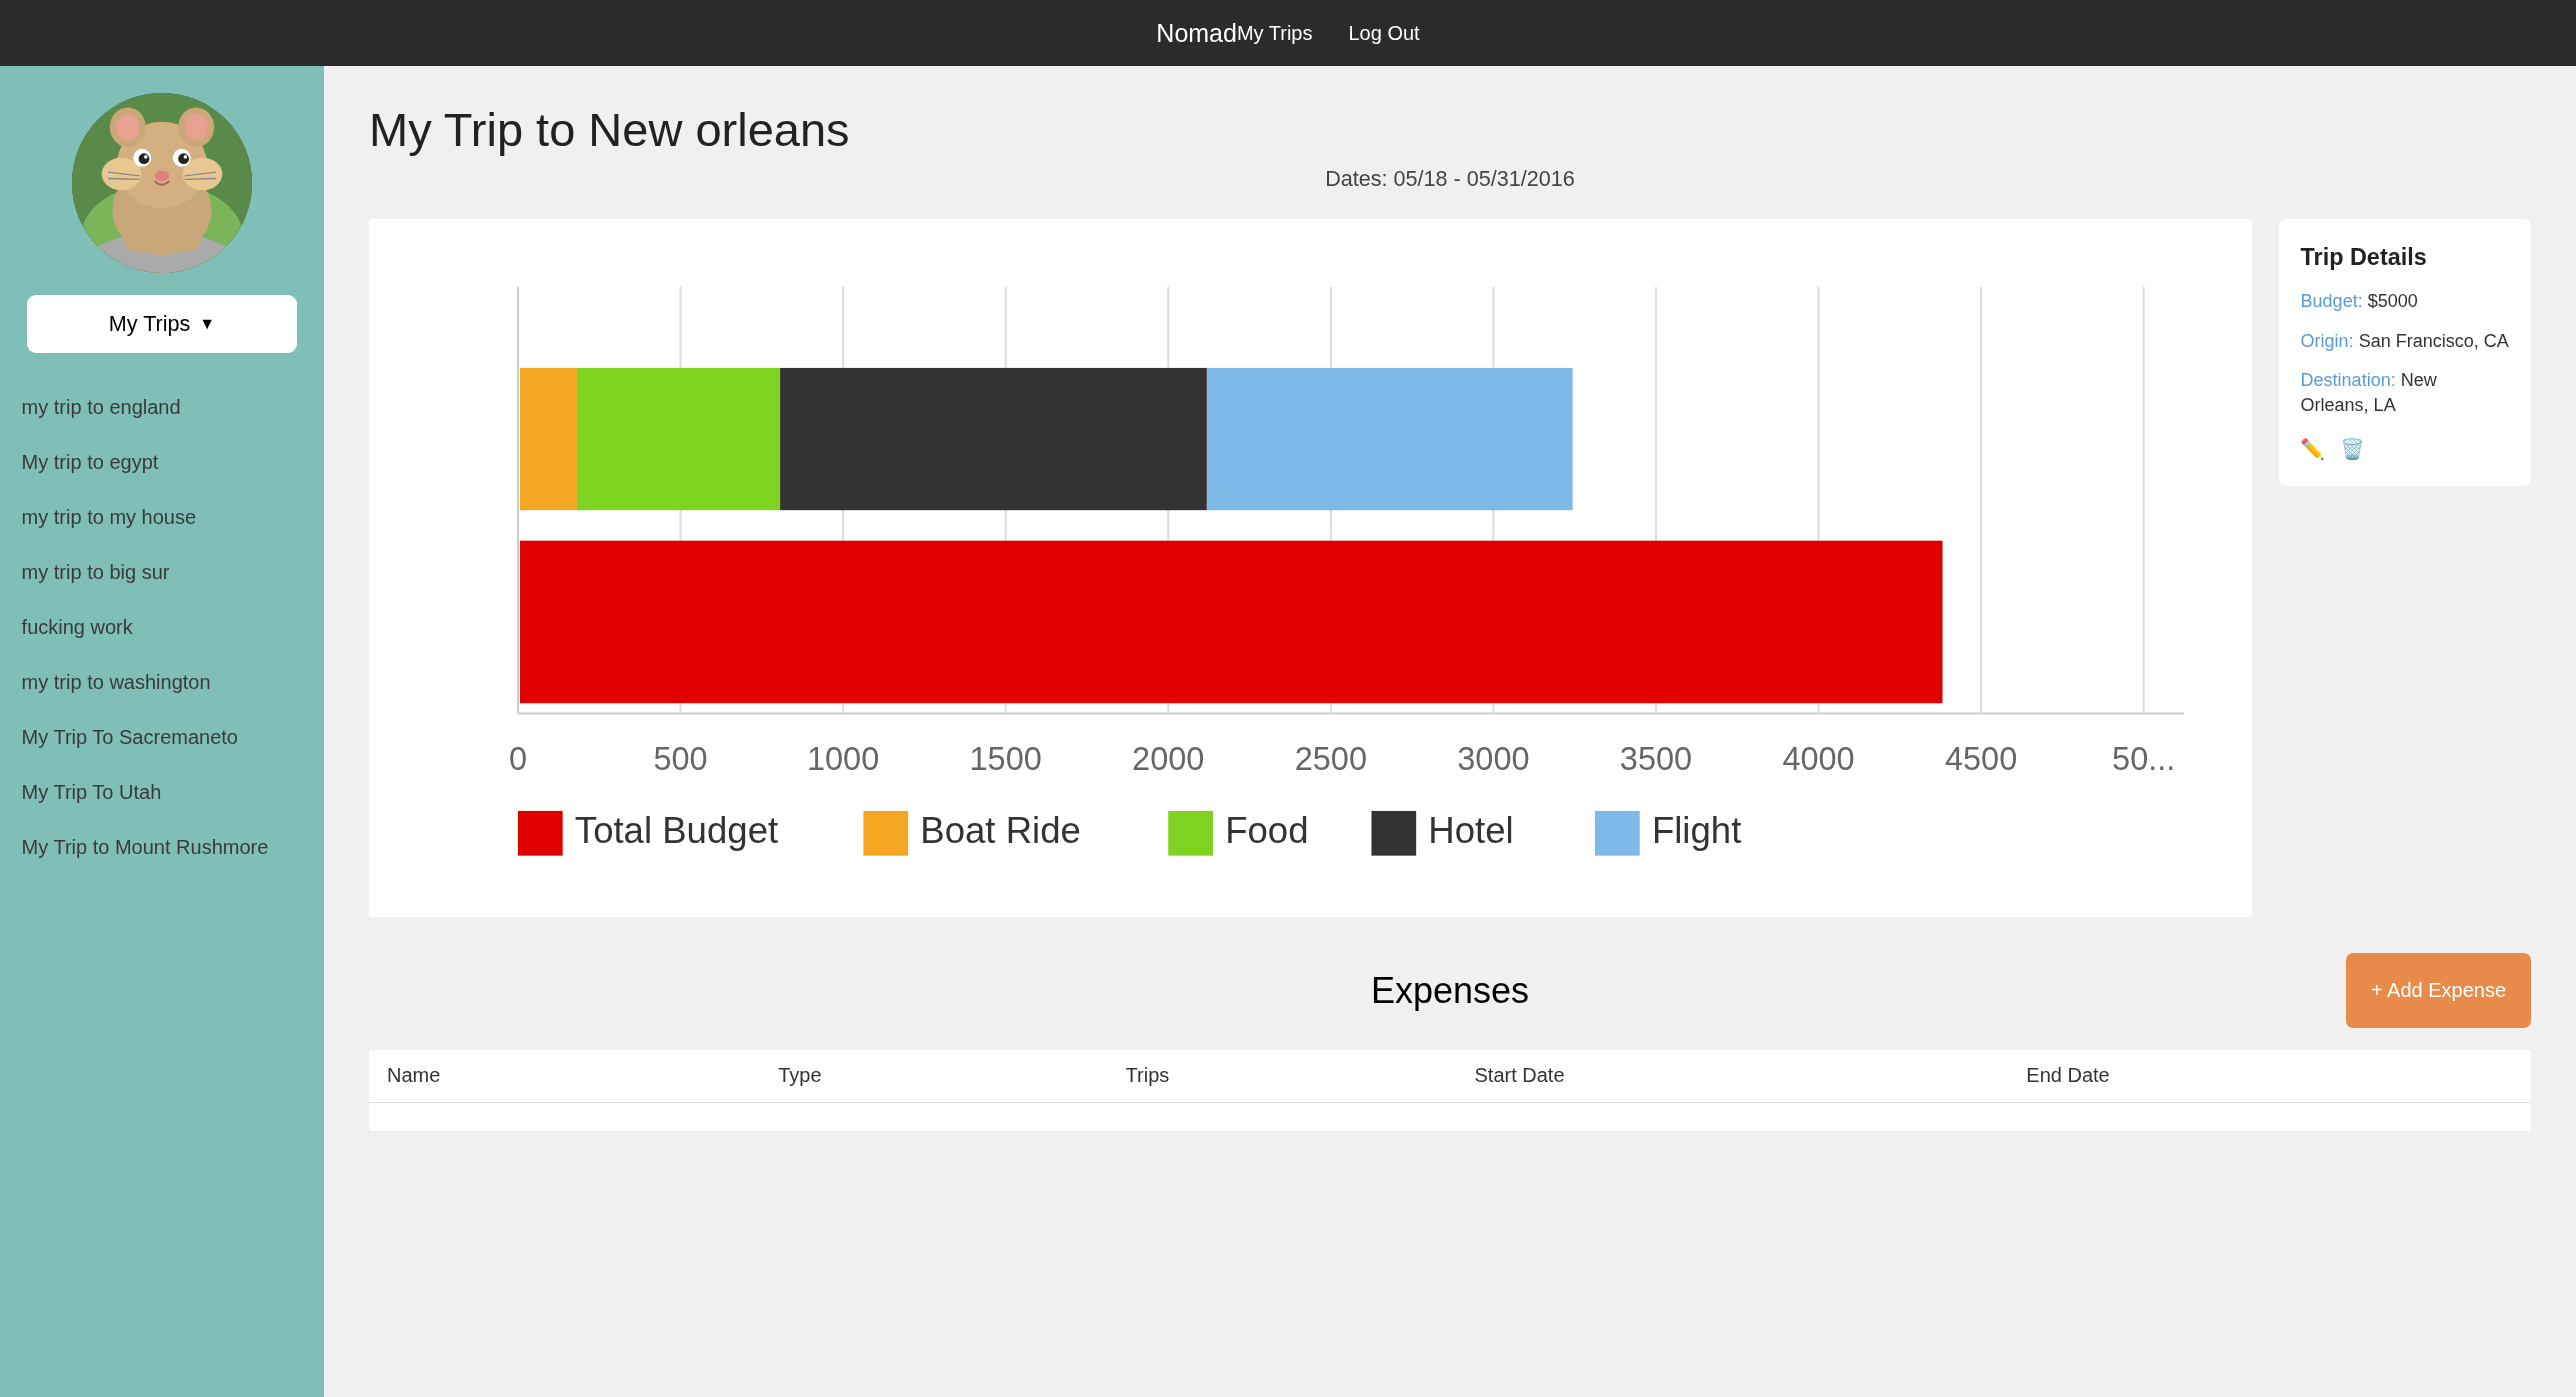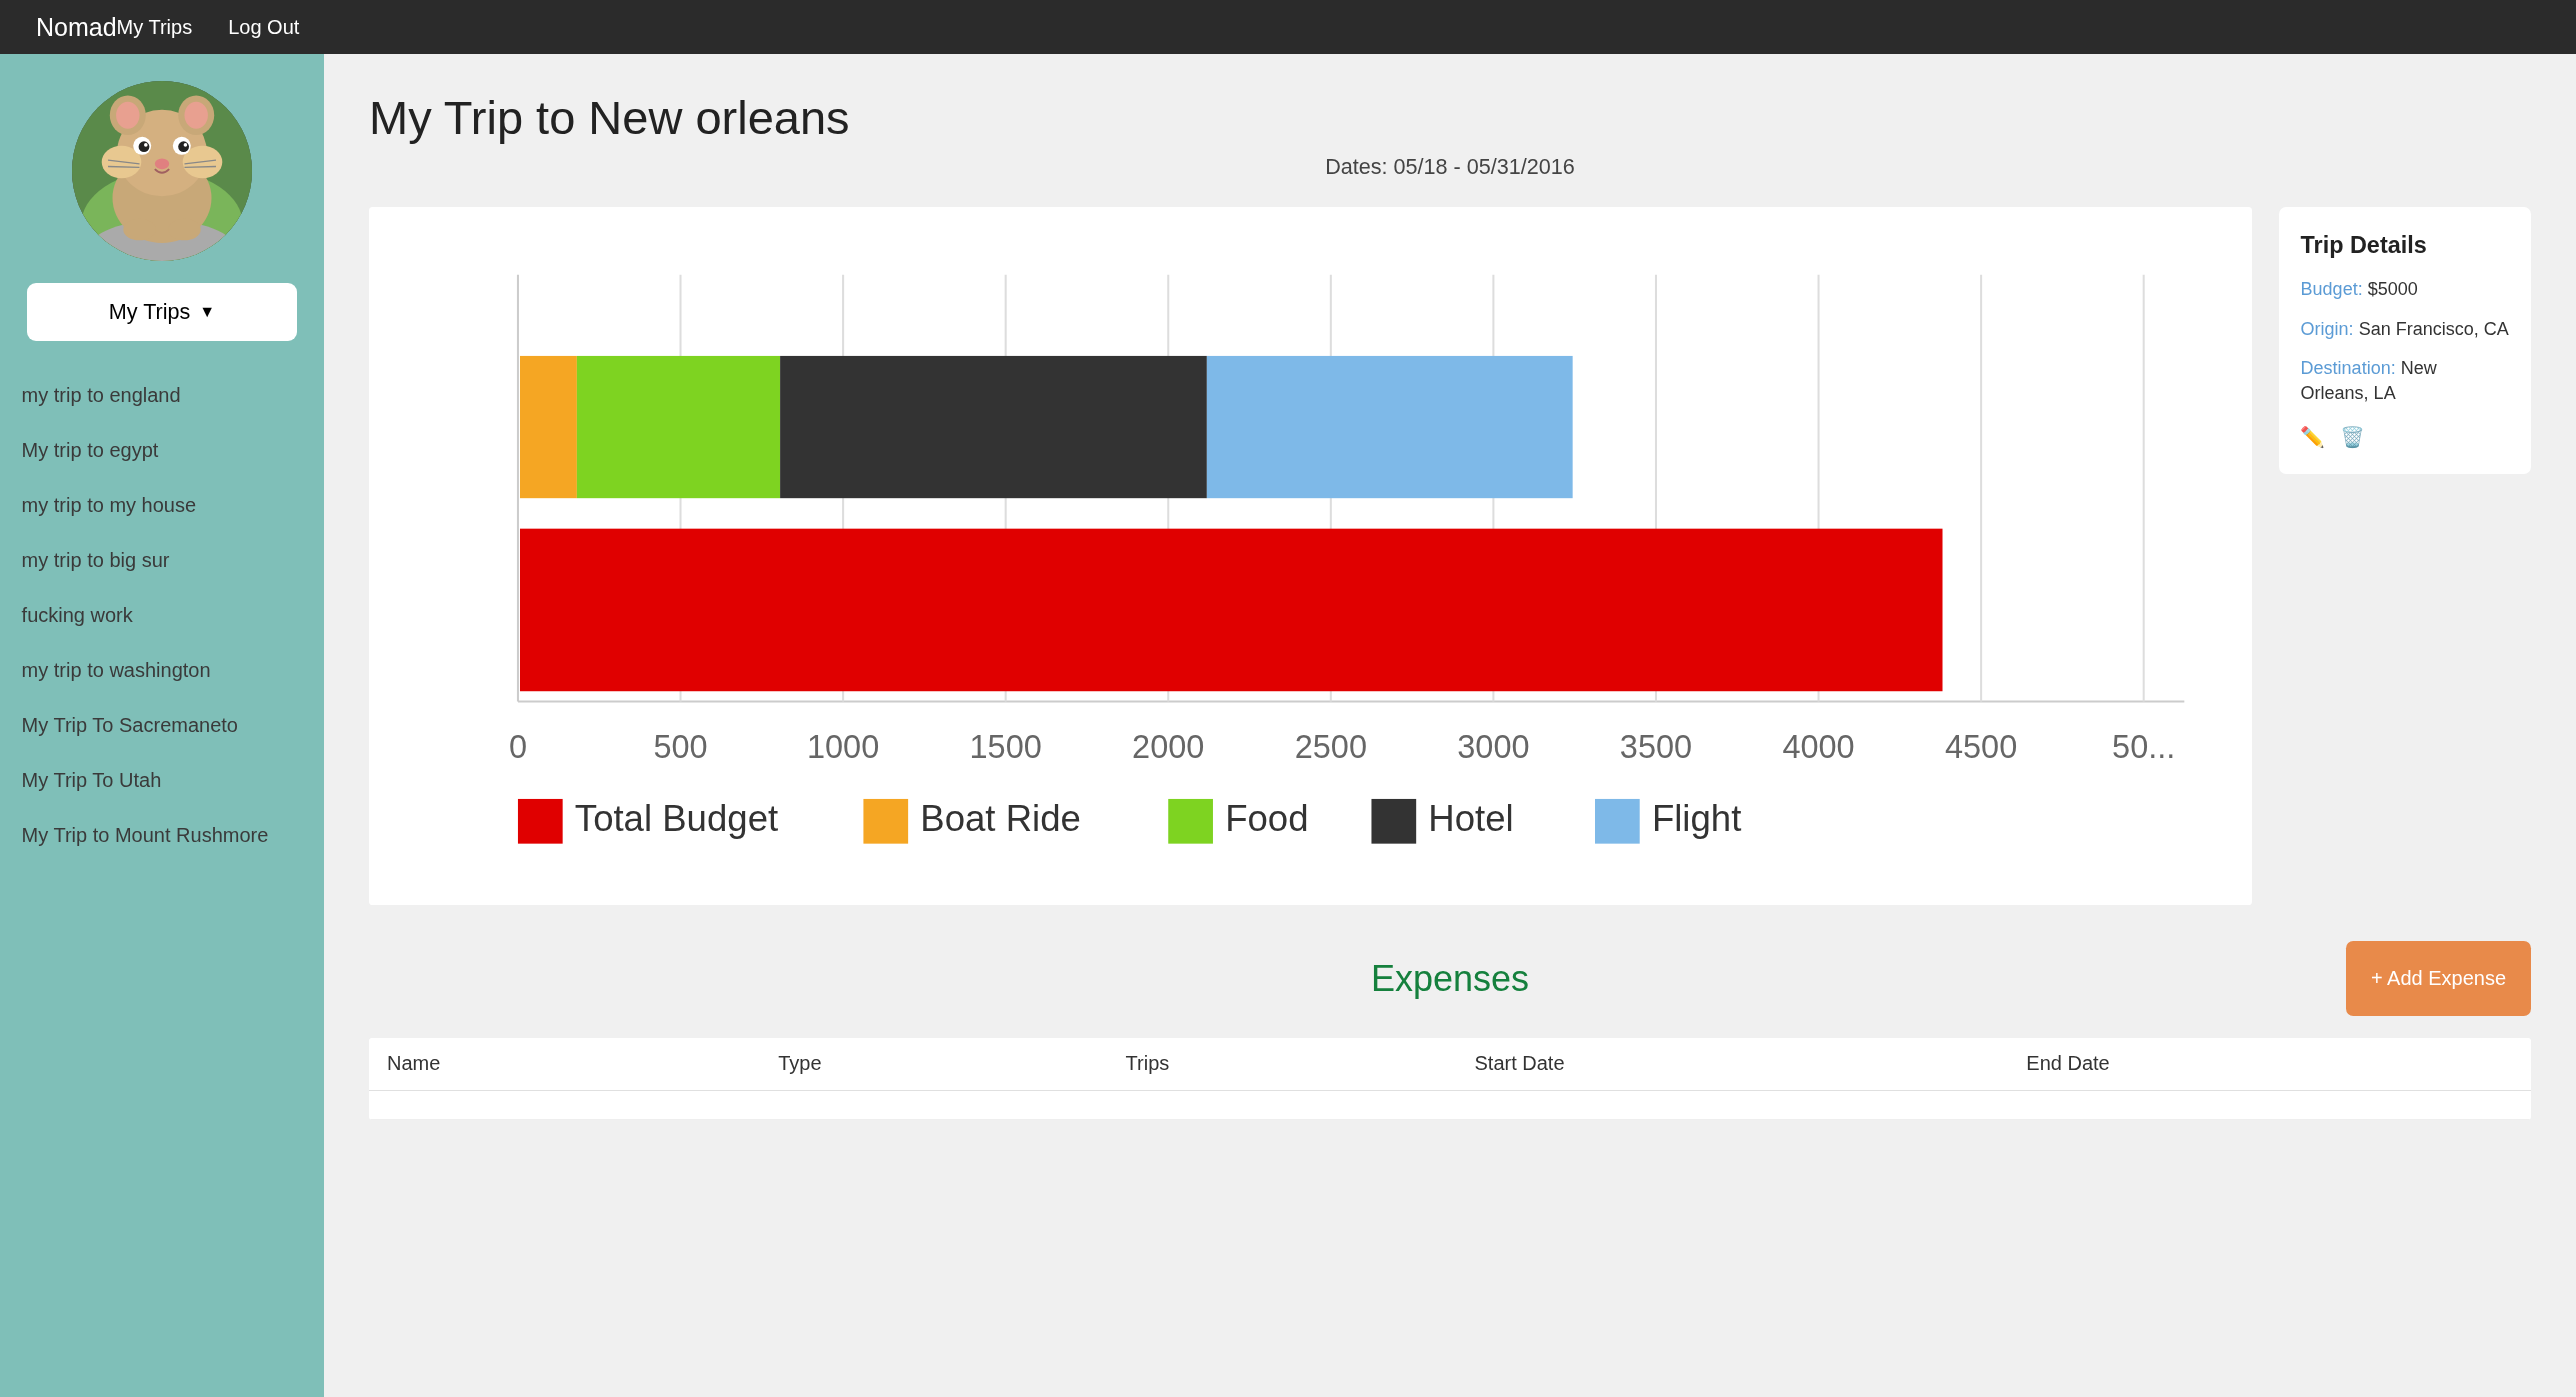--- a/index.html
+++ b/index.html
@@ -4,23 +4,23 @@
   <style>
     * { box-sizing: border-box; margin: 0; padding: 0; }
     body { font-family: -apple-system, BlinkMacSystemFont, 'Segoe UI', sans-serif; background: #f0f0f0; display: flex; flex-direction: column; height: 100vh; overflow: hidden; }
 
     
     .navbar {
       background: #2b2b2b;
       color: #fff;
       display: flex;
       align-items: center;
-      justify-content: flex-start;
+      justify-content: center;
       padding: 0 36px;
-      height: 54px;
+      height: 66px;
       flex-shrink: 0;
     }
     .navbar-brand { font-size: 25px; font-weight: 400; color: #fff; }
     .navbar-links { display: flex; gap: 36px; }
     .navbar-links a { color: #fff; text-decoration: none; font-size: 20px; }
 
     
     .main-layout { display: flex; flex: 1; overflow: hidden; }
 
     
@@ -129,21 +129,21 @@
       align-self: flex-start;
     }
     .trip-details-title { font-size: 23.4px; font-weight: 600; color: #222; margin-bottom: 18px; }
     .detail-row { font-size: 18px; color: #333; margin-bottom: 14.4px; line-height: 1.4; }
     .detail-label { color: #5b9bd5; font-weight: 500; }
     .detail-actions { display: flex; gap: 14.4px; margin-top: 18px; }
     .icon-btn { background: none; border: none; cursor: pointer; font-size: 20px; color: #555; }
 
     
     .expenses-header { display: flex; align-items: center; justify-content: space-between; margin-bottom: 21.6px; }
-    .expenses-title { font-size: 36px; font-weight: 300; color: #15803d; flex: 1; text-align: center; }
+    .expenses-title { font-size: 36px; font-weight: 300; color: #000000; flex: 1; text-align: center; }
     .add-expense-btn {
       background: #e88a4a;
       color: #fff;
       border: none;
       border-radius: 7.2px;
       padding: 26px 25px;
       font-size: 20px;
       cursor: pointer;
       display: flex;
       align-items: center;

